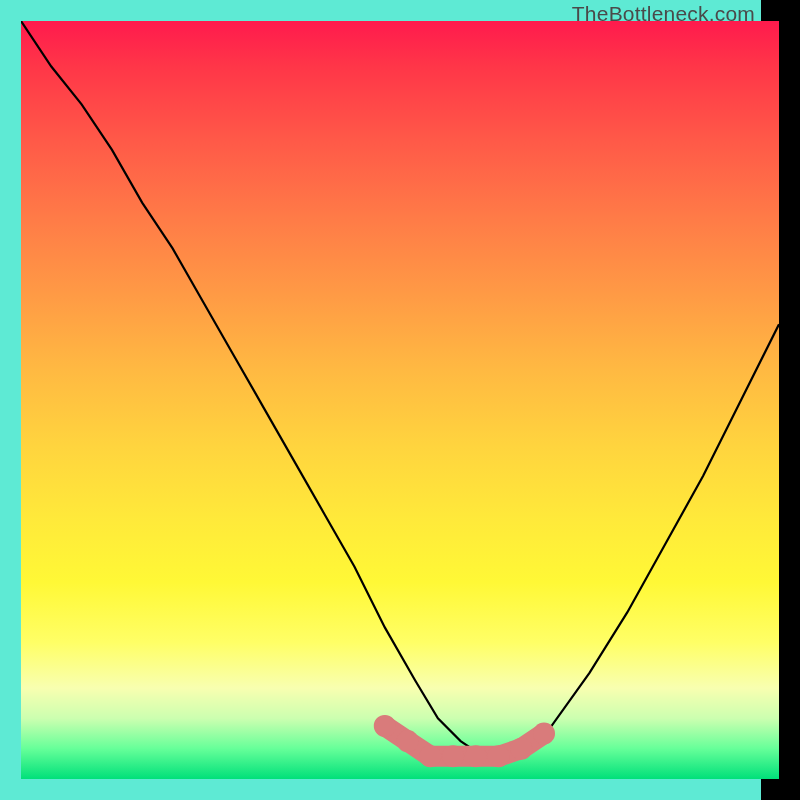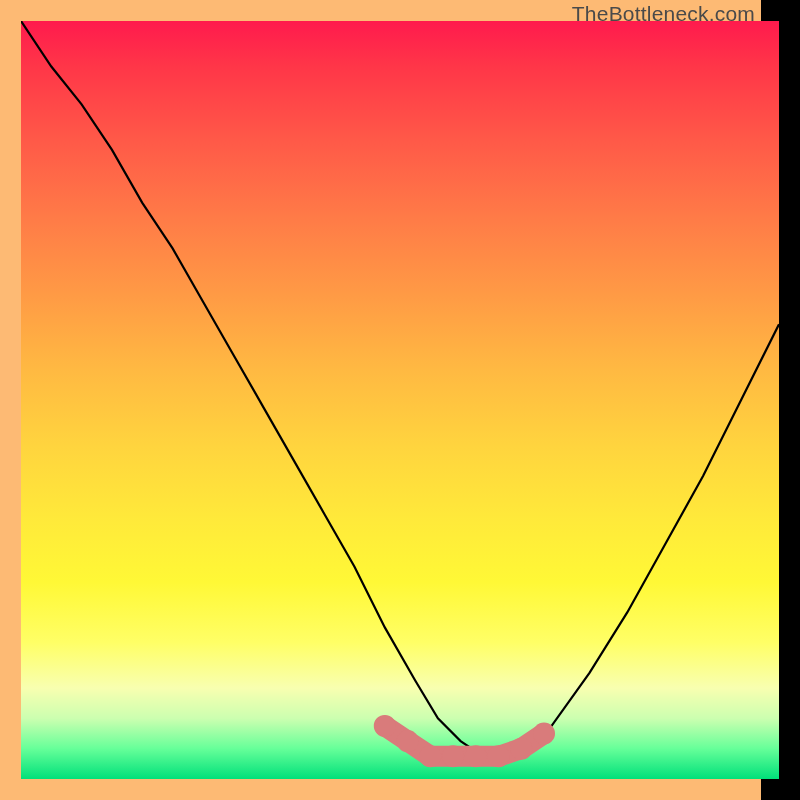--- a/index.html
+++ b/index.html
@@ -10,21 +10,21 @@
     background: #000;
     overflow: hidden;
     font-family: Arial, Helvetica, sans-serif;
   }
   .frame {
     position: absolute;
     left: 0;
     top: 0;
     width: 761px;
     height: 800px;
-    background: #fdba74;
+    background: #5eead4;
   }
   .plot {
     position: absolute;
     left: 21px;
     top: 21px;
     width: 758px;
     height: 758px;
     background: linear-gradient(to bottom,
       #ff1a4d 0%,
       #ff3648 6%,

